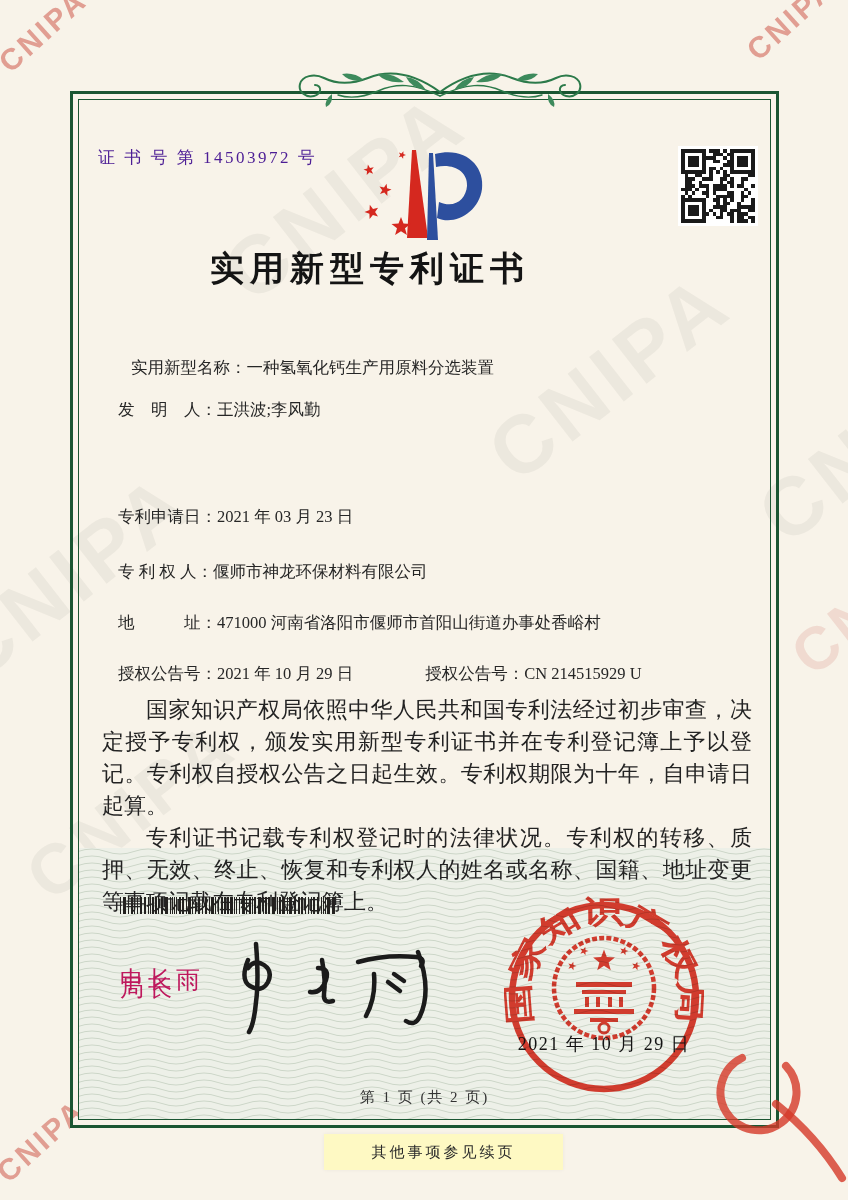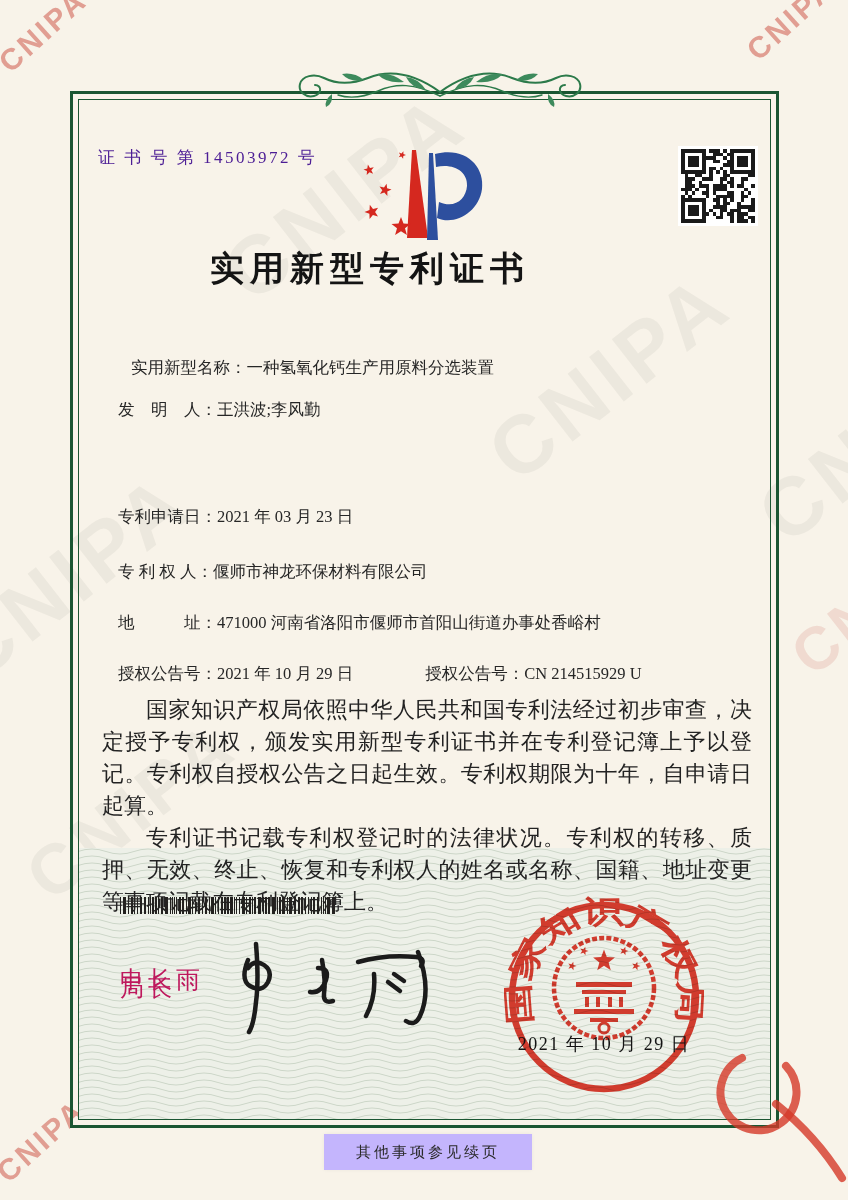--- a/index.html
+++ b/index.html
@@ -33,21 +33,21 @@
   .body-text p{margin:0;text-indent:2em;}
   
   .signoff{left:120px;font-size:24px;font-family:"Liberation Sans","DejaVu Sans",sans-serif;
            color:#be185d;letter-spacing:4px;}
   
   .seal-date{left:504px;top:1032px;width:200px;text-align:center;font-size:18px;
              letter-spacing:1.5px;color:#131313;z-index:6;}
   
   .page-info{left:70px;top:1088px;width:709px;text-align:center;font-size:15px;
              letter-spacing:2px;color:#333;}
-  .continuation-box{left:324px;top:1134px;width:208px;height:36px;background:#c4b5fd;
+  .continuation-box{left:324px;top:1134px;width:239px;height:36px;background:#fef9c3;
         display:flex;align-items:center;justify-content:center;box-shadow:0 0 4px rgba(0,0,0,.05);}
   .continuation-box span{font-size:15px;letter-spacing:3px;color:#2a2a2a;}
   svg{display:block;}
   .seal-svg{mix-blend-mode:multiply;opacity:.95;z-index:5;}
   .flourish{z-index:7;}
 </style>
 </head>
 <body>
 
 <div class="page">
@@ -506,17 +506,18 @@
 
   
   <svg class="abs flourish" style="left:680px;top:1028px;" width="170" height="172" viewBox="0 0 170 172">
     <g fill="none" stroke="rgba(213,56,40,.8)" stroke-width="8" stroke-linecap="round">
       <path d="M62 30 a 38 38 0 1 0 44 8"></path>
       <path d="M96 76 q 40 32 66 74"></path>
     </g>
   </svg>
 
   
+  <div class="abs page-info">第 1 页 (共 2 页)</div>
   <div class="abs continuation-box">
     <span>其他事项参见续页</span>
   </div>
 
 </div>
 
 </body></html>

